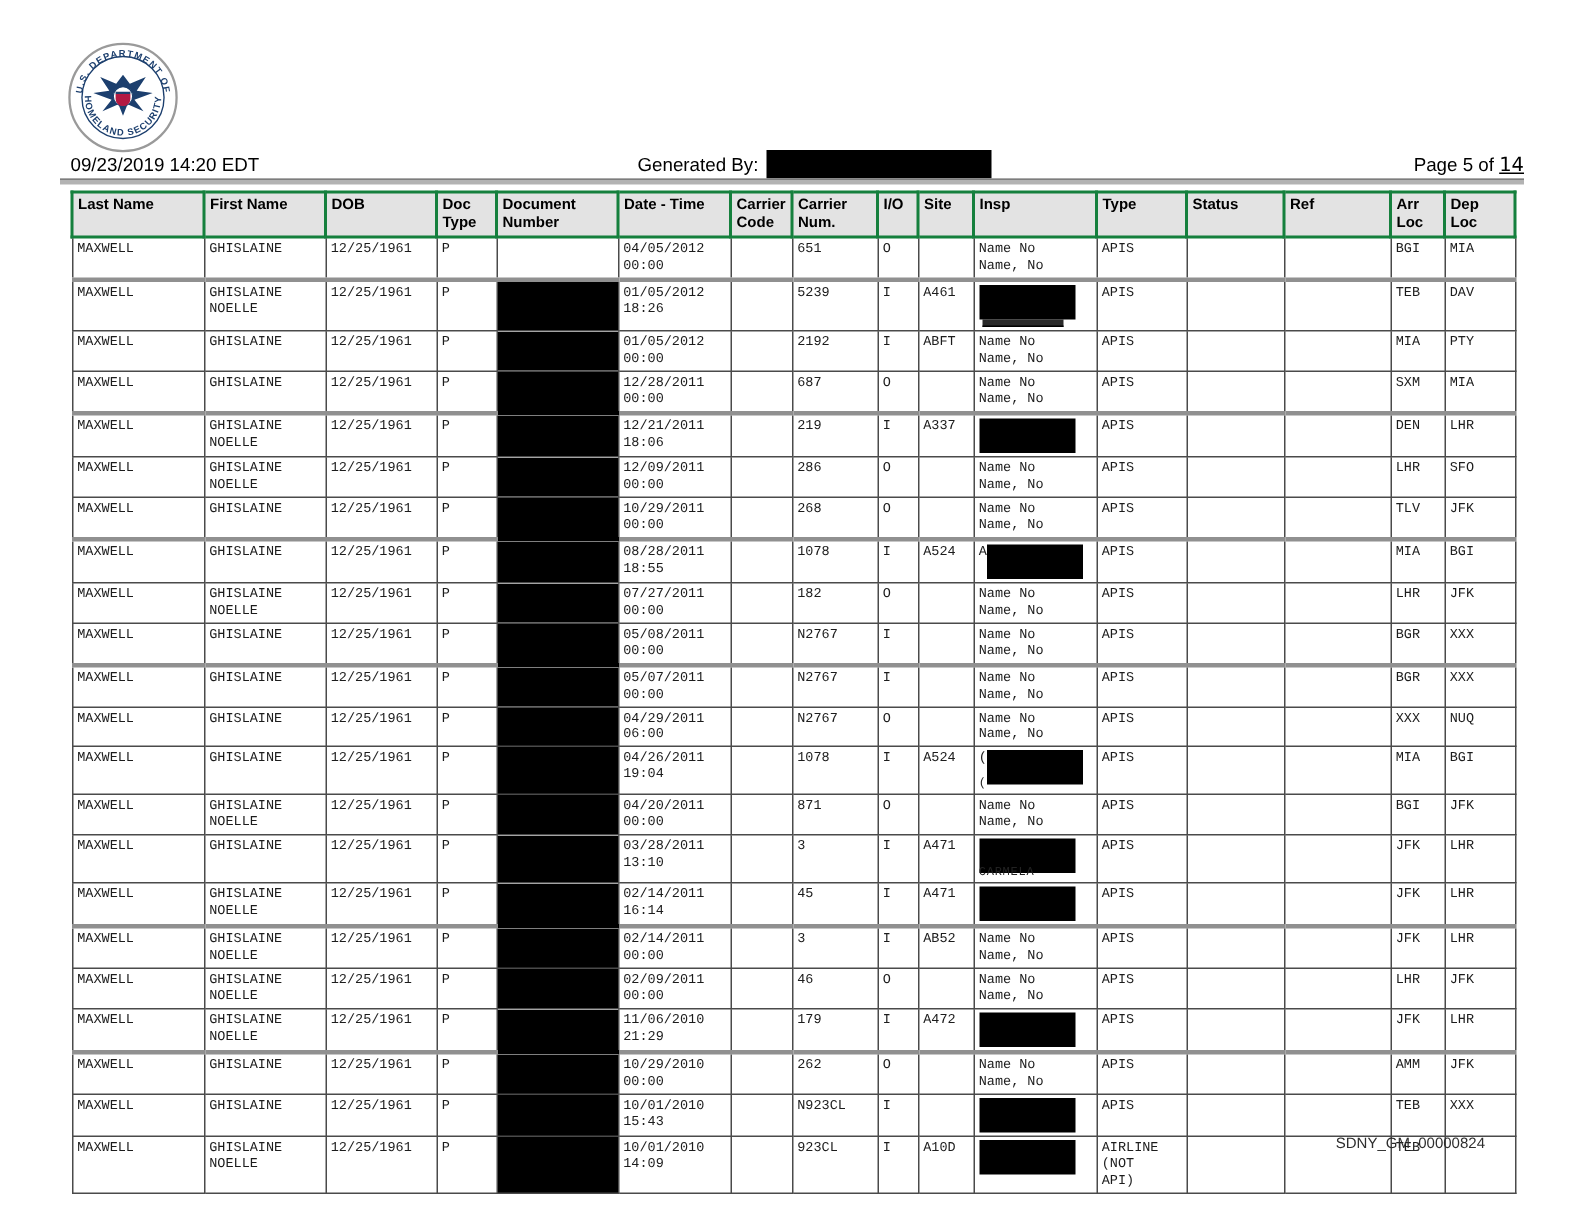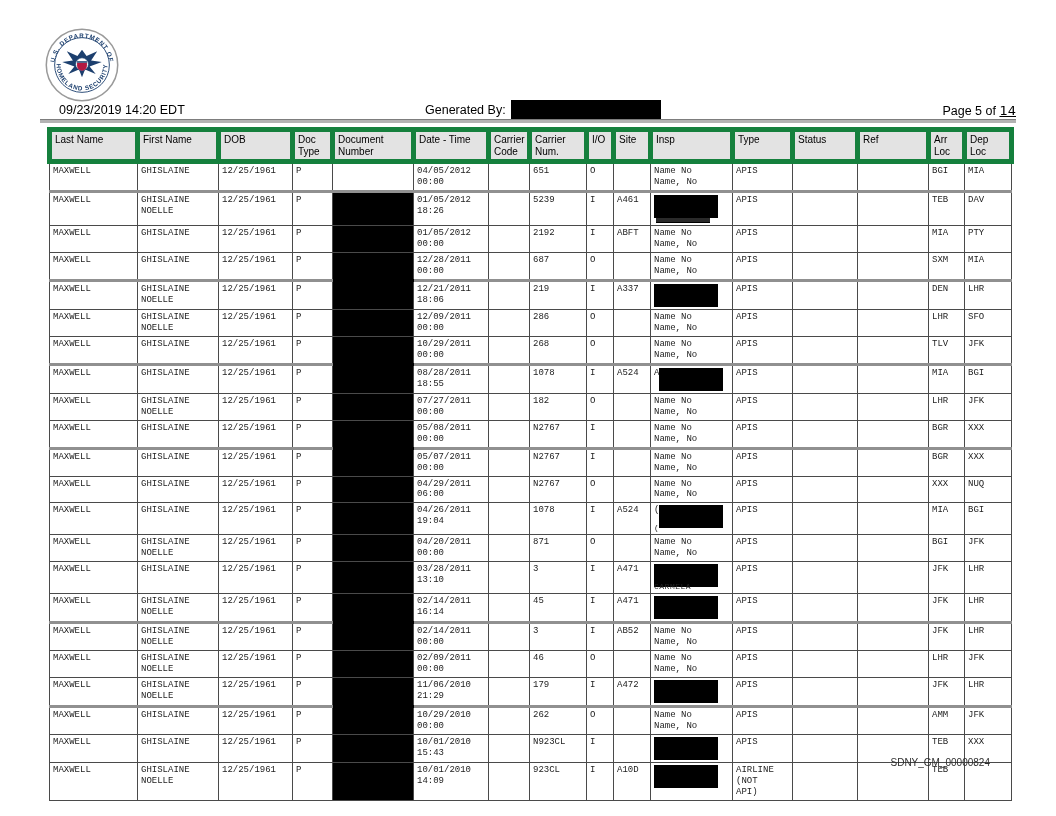--- a/index.html
+++ b/index.html
@@ -11,44 +11,44 @@
   }
   .page { position:absolute; inset:0; }
 
   
   .seal { position:absolute; left:44px; top:27px; width:76px; height:76px; }
   .title-block {
     position:absolute; left:0; right:0; top:38px; text-align:center;
     font-weight:bold; font-size:13.5px; line-height:1.3; color:#000;
   }
   .meta-row { position:absolute; left:0; right:0; top:101px; height:22px; font-size:12.5px; }
-  .timestamp { position:absolute; left:47px; top:2px;margin-left:12px; }
+  .timestamp { position:absolute; left:47px; top:2px; }
   .generated { position:absolute; left:425px; top:2px; }
   .generated .redact-inline {
     display:inline-block; width:150px; height:19px; background:#000;
     vertical-align:middle; margin-left:5px; margin-top:-3px;
   }
   .pageno { position:absolute; right:40px; top:2px; }
   .pageno .page-total { font-family:"DejaVu Sans", sans-serif; font-size:13px;text-decoration:underline; }
   .meta-rule {
     position:absolute; left:40px; right:40px; top:119px; height:4px;
     background:#b3b3b3; border-top:1px solid #7d7d7d;
   }
 
   
   table.enc {
     position:absolute; left:47px; top:127px; width:962px;
     border-collapse:collapse; table-layout:fixed;
     font-family:"Liberation Mono","DejaVu Sans Mono",monospace;
     font-size:9px; color:#1c1c1c;
   }
   table.enc th {
-    font-family:"Liberation Sans", sans-serif; font-size:10px; font-weight:normal;
+    font-family:"Liberation Sans", sans-serif; font-size:10px; font-weight:bold;
     background:#e3e3e3; color:#000; text-align:left; vertical-align:top;
-    padding:2px 3px; border:5px solid #15803d; height:30px; line-height:1.15;
+    padding:2px 3px; border:2px solid #15803d; height:30px; line-height:1.15;
   }
   table.enc td {
     border:1px solid #4a4a4a; vertical-align:top; padding:2px 1px 2px 3px;
     white-space:pre-line; height:26px; line-height:1.22; overflow:hidden;
   }
   tr.thick-top td, tr.thick-top th { border-top:3px solid #909090; }
   td.redact-doc { background:#000; border-top-color:#000; border-bottom-color:#000; }
   tr.thick-top td.redact-doc { border-top-color:#000; }
   tr.thick-top td.redact-doc.redact-doc-start { border-top-color:#909090; }
 

